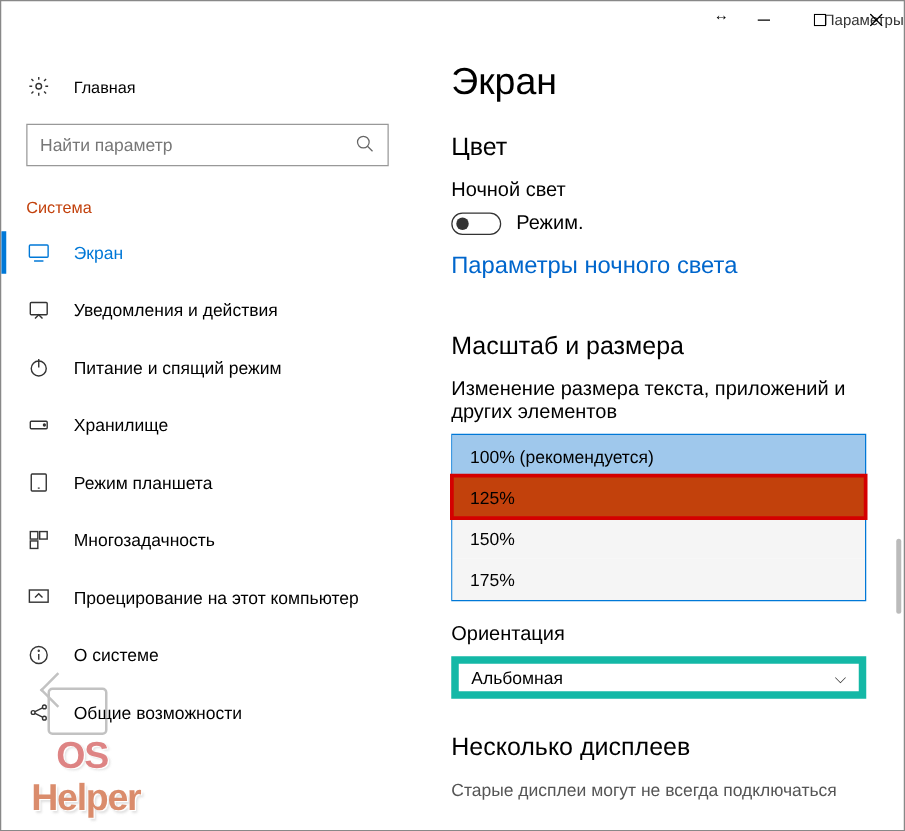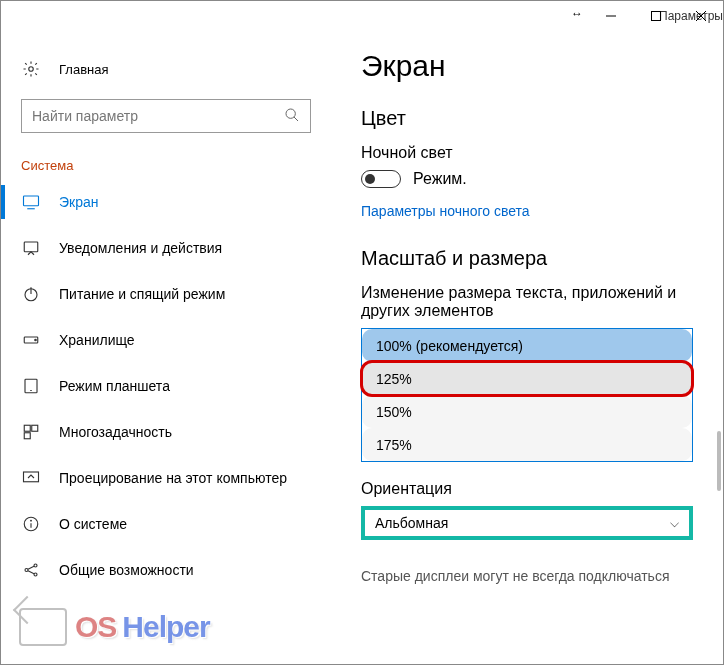--- a/index.html
+++ b/index.html
@@ -23,41 +23,41 @@
   .section-label { padding: 0 20px 6px 20px; color: #c2410c; font-size: 13px; }
 
   .nav-item { height: 46px; display: flex; align-items: center; padding-left: 20px; font-size: 14px; color: #000; position: relative; }
   .nav-item.active { color: #0078d7; }
   .nav-item.active::before { content: ""; position: absolute; left: 0; top: 6px; bottom: 6px; width: 4px; background: #0078d7; }
   .nav-item .icon { width: 20px; height: 20px; margin-right: 18px; display: flex; align-items: center; justify-content: center; color: inherit; }
 
   h1.page-title { font-weight: 300; font-size: 30px; margin-bottom: 24px; }
   h2.section { font-weight: 400; font-size: 20px; margin-bottom: 14px; }
   .label { font-size: 16px; margin-bottom: 8px; }
-  .link { color: #0066cc; font-size: 14px; margin-bottom: 28px; display: inline-block; }
+  .link { color: #0066cc; font-size: 19px; margin-bottom: 42px; display: inline-block; }
 
   .toggle-row { display: flex; align-items: center; margin-bottom: 14px; }
   .toggle { width: 40px; height: 18px; border: 1.5px solid #333; border-radius: 10px; position: relative; margin-right: 12px; }
   .toggle::after { content:""; position: absolute; left: 3px; top: 2.5px; width: 10px; height: 10px; background: #333; border-radius: 50%; }
 
   .dropdown-open { border: 1px solid #0078d7; margin-top: 4px; margin-bottom: 18px; }
-  .dd-item { height: 33px; display: flex; align-items: center; padding-left: 14px; font-size: 14px; background: #f5f5f5; border-radius: 10px; }
+  .dd-item { height: 33px; display: flex; align-items: center; padding-left: 14px; font-size: 14px; background: #f5f5f5; }
   .dd-item.selected { background: #9fc8ec; }
-  .dd-item.highlighted { background: #e5e5e5; outline: 3px solid #d40000; outline-offset: -1px; position: relative; z-index: 2; }
-
-  .select-closed { height: 34px; border: 4px solid #14b8a6; display: flex; align-items: center; justify-content: space-between; padding: 0 10px; font-size: 14px; margin-top: 4px; margin-bottom: 28px; }
+  .dd-item.highlighted { background: #c2410c; outline: 3px solid #d40000; outline-offset: -1px; position: relative; z-index: 2; }
+
+  .select-closed { height: 34px; border: 6px solid #14b8a6; display: flex; align-items: center; justify-content: space-between; padding: 0 10px; font-size: 14px; margin-top: 4px; margin-bottom: 28px; }
   .chev { font-size: 12px; color: #333; }
 
   .scrollbar { position: absolute; right: 2px; top: 400px; width: 4px; height: 60px; background: #bbb; border-radius: 2px; }
 
-  .watermark { position: absolute; left: 18px; bottom: 18px; display: flex; align-items: center; opacity: 0.6; }
+  .watermark { position: absolute; left: 18px; bottom: 8px; display: flex; align-items: center; opacity: 0.6; flex-direction: column; }
   .watermark .wm-icon { width: 48px; height: 38px; border: 2px solid #999; border-radius: 4px; position: relative; margin-right: 8px; }
   .watermark .wm-icon::after { content:""; position:absolute; left:-4px; top:-10px; width:18px; height:18px; border-top:2px solid #999; border-left:2px solid #999; transform: rotate(-45deg); }
   .watermark .wm-text1 { font-size: 30px; font-weight: 700; color: #c83232; letter-spacing: -1px; }
-  .watermark .wm-text2 { font-size: 30px; font-weight: 700; color: #1d4ed8; letter-spacing: -1px; margin-left: 6px; }
+  .watermark .wm-text2 { font-size: 30px; font-weight: 700; color: #c2410c; letter-spacing: -1px; margin-left: 6px; }
   .watermark .shadow { text-shadow: 1px 1px 0 #fff, 2px 2px 2px #ccc; }
 
   .truncated { color: #555; font-size: 14px; margin-top: 6px; white-space: nowrap; }
 </style>
 </head>
 <body>
 
 <div class="titlebar">
   <span>Параметры</span>
 </div>
@@ -226,17 +226,18 @@
       <div class="dd-item">150%</div>
       <div class="dd-item">175%</div>
     </div>
 
     <div class="label">Ориентация</div>
     <div class="select-closed">
       <span>Альбомная</span>
       <span class="chev">⌵</span>
     </div>
 
+    <h2 class="section">Несколько дисплеев</h2>
     <div class="truncated">Старые дисплеи могут не всегда подключаться</div>
 
     <div class="scrollbar"></div>
   </div>
 </div>
 
 </body></html>

